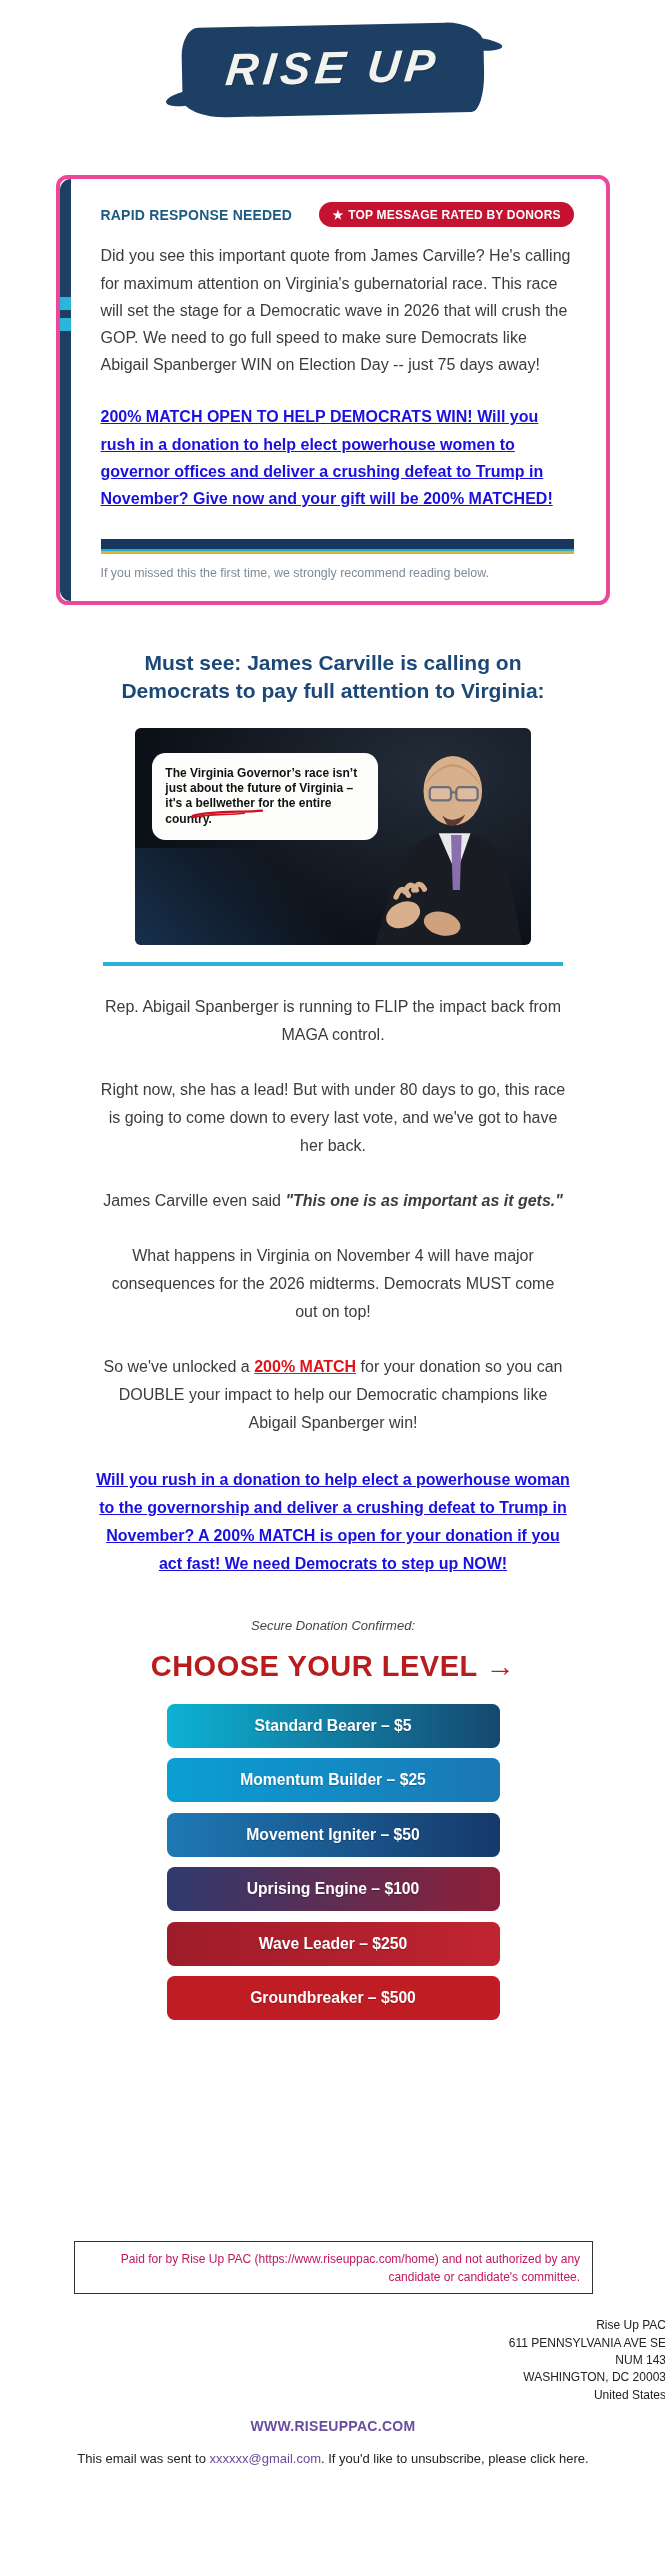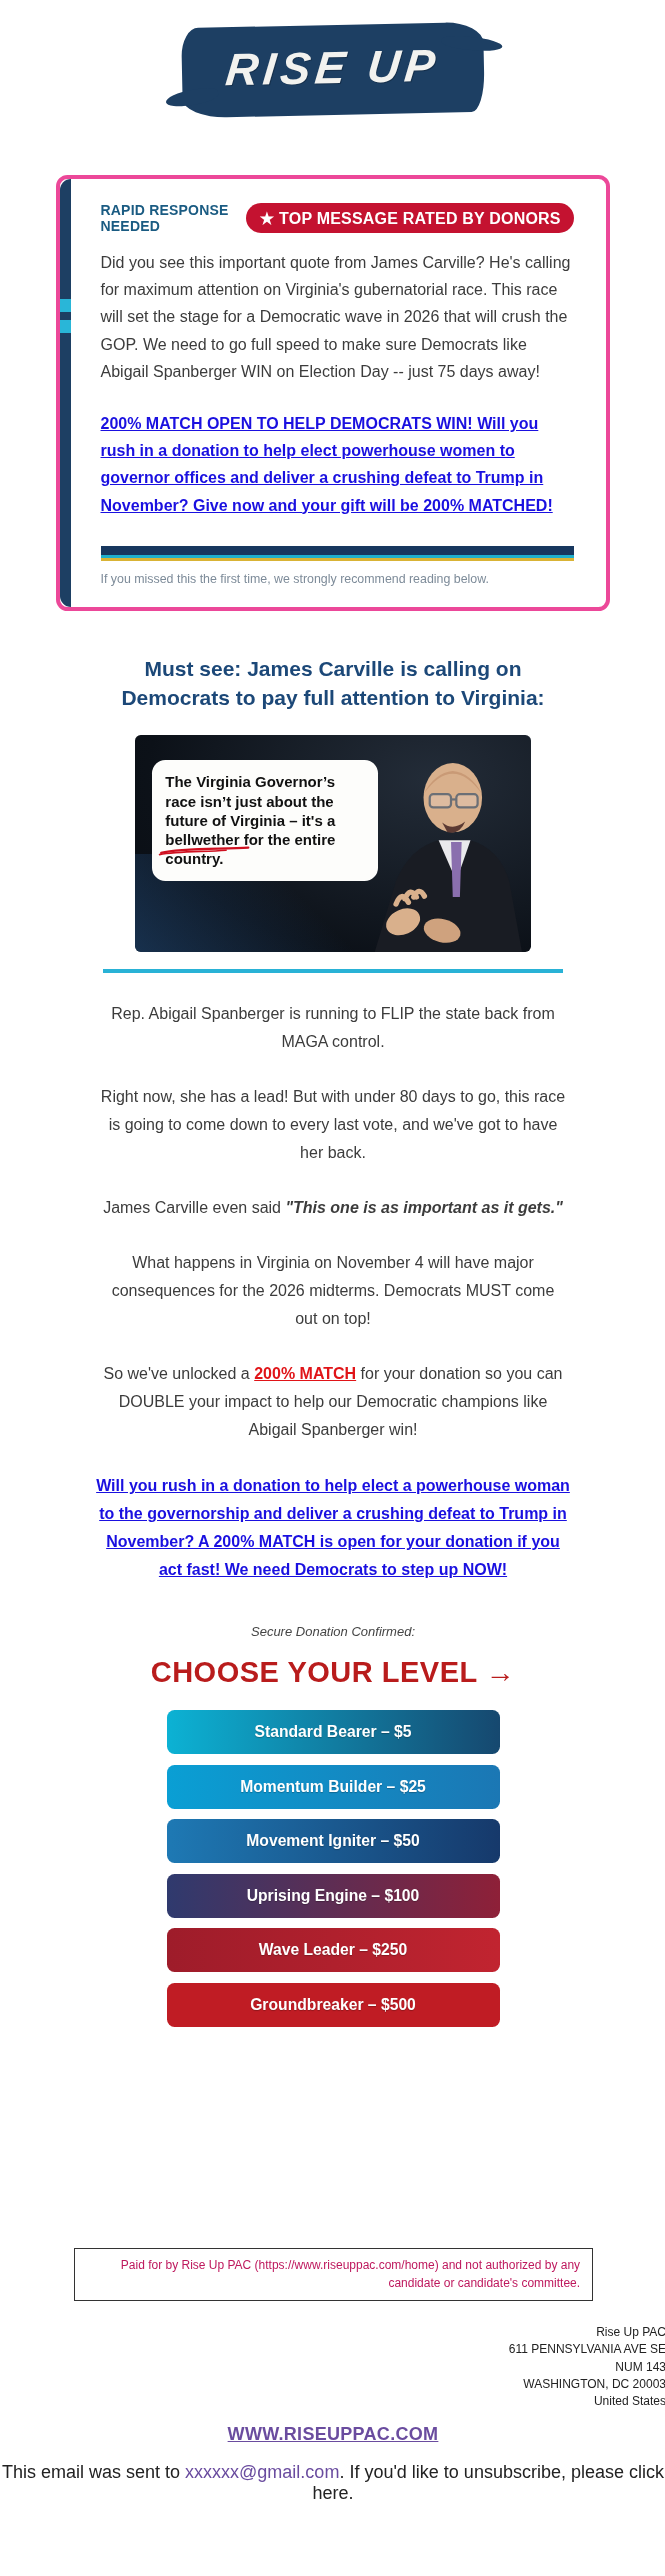--- a/index.html
+++ b/index.html
@@ -24,21 +24,21 @@
   .card-accent { width:10.5px; flex:0 0 10.5px; border-radius:11.4px 0 0 11.4px;
     background:linear-gradient(180deg,
       #1d3f63 0%, #1d3f63 28%,
       #29b6d8 28%, #29b6d8 31%,
       #1d3f63 31%, #1d3f63 33%,
       #29b6d8 33%, #29b6d8 36%,
       #1d3f63 36%, #1d3f63 100%); }
   .card-content { padding:23px 32px 19px 30px; flex:1; }
   .card-head { display:flex; align-items:center; justify-content:space-between; margin-bottom:15px; }
   .kicker { color:#1a5b82; font-weight:bold; font-size:14px; letter-spacing:0.2px; }
-  .badge { background:#c41230; color:#fff; font-weight:bold; font-size:16px;
+  .badge { background:#c41230; color:#fff; font-weight:bold; font-size:12px;
     padding:5.7px 13.3px; border-radius:950px; letter-spacing:0.2px; white-space:nowrap; }
   .badge .star { margin-right:4.8px; }
   .card-body { font-size:16px; line-height:1.7; margin:0 0 25px; color:#3c3c3c; }
   .card-cta { display:block; color:#1a10e0; font-weight:bold; font-size:16px;
     line-height:1.7; text-decoration:underline; cursor:pointer; margin-bottom:27px; }
   .stripe-divider { margin:3.8px 0 11.4px; }
   .stripe-divider .s-navy { height:9.5px; background:#17375e; }
   .stripe-divider .s-teal { height:2.9px;  background:#1fb0cc; }
   .stripe-divider .s-gold { height:2.9px;  background:#d9b335; }
   .footnote { color:#7d8b99; font-size:12.4px; margin:9.5px 0 1.9px; }
@@ -48,21 +48,21 @@
     font-size:21px; line-height:1.35; font-weight:bold; }
 
   
   .quote-image { width:396px; height:217px; margin:23px auto 0; position:relative;
     border-radius:5.7px; overflow:hidden;
     background:radial-gradient(120% 140% at 75% 20%, #232c38 0%, #0c1118 60%, #060a0e 100%); }
   .quote-image::after { content:""; position:absolute; left:0; bottom:0; width:55%; height:45%;
     background:linear-gradient(45deg, rgba(42,92,150,.45), rgba(42,92,150,0) 70%); }
   .person-svg { position:absolute; right:5.7px; bottom:0; height:204px; }
   .quote-card { position:absolute; left:17px; top:25px; width:226px; background:#fdfdfb;
-    border-radius:13.3px; padding:12.4px 13.3px; color:#111; font-weight:bold; font-size:15px;
+    border-radius:13.3px; padding:12.4px 13.3px; color:#111; font-weight:bold; font-size:12px;
     line-height:1.28; z-index:2; }
   .scribble { position:relative; display:inline-block; }
   .scribble-svg { position:absolute; left:-10%; bottom:-6.7px; width:125%; height:10.5px; }
 
   
   .teal-divider { width:460px; height:3.8px; background:#29b2d6; border:0; margin:17px auto 0; }
   .copy { width:468px; margin:27px auto; text-align:center; font-size:16px; line-height:1.75; color:#3c3c3c; }
   .quote-emph { font-weight:bold; font-style:italic; }
   .match-red { color:#e01418; font-weight:bold; text-decoration:underline; }
   .big-link { display:block; width:476px; margin:28.5px auto; color:#1a10e0; font-weight:bold;
@@ -75,22 +75,22 @@
   .levels { width:333px; margin:21px auto 0; }
   .level-btn { height:44px; margin-bottom:10.5px; border-radius:7.6px; color:#fff; font-weight:bold;
     font-size:15.7px; display:flex; align-items:center; justify-content:center; cursor:pointer;
     text-shadow:0 1px 1px rgba(0,0,0,.25); }
 
   
   .footer-box { width:519px; margin:221px auto 0; border:1px solid #333; padding:7.6px 11.4px;
     text-align:right; font-size:12px; line-height:1.5; color:#be185d; }
   .address { margin-top:23px; text-align:right; font-size:12px; line-height:1.45; color:#222; }
   .site-link { display:block; margin-top:13.3px; text-align:center; color:#6a4c9f; font-weight:bold;
-    font-size:18px; text-decoration:underline; letter-spacing:0.3px; cursor:pointer; }
-  .sent-line { margin:17px 0 0; padding-bottom:9.5px; text-align:center; font-size:18px; color:#222; }
+    font-size:14px; letter-spacing:0.3px; cursor:pointer; }
+  .sent-line { margin:17px 0 0; padding-bottom:9.5px; text-align:center; font-size:13px; color:#222; }
   .email-link { color:#6a4c9f; text-decoration:none; cursor:pointer; }
 </style>
 </head>
 <body>
 
 <div class="page">
 
   <header class="logo-wrap">
     <div class="logo-brush">
       <span class="logo-text">RISE UP</span>
@@ -135,21 +135,21 @@
     <figcaption class="quote-card">
       <span>The Virginia Governor’s race isn’t just about the future of Virginia – it's a </span><span class="scribble"><span>bellwether</span><svg class="scribble-svg" viewBox="0 0 120 12" preserveAspectRatio="none">
             <path d="M4,9 C30,3 85,5 117,3" stroke="#cf1020" stroke-width="2.6" fill="none" stroke-linecap="round"></path>
             <path d="M2,11 C26,7 60,8 88,6" stroke="#cf1020" stroke-width="2" fill="none" stroke-linecap="round"></path>
           </svg></span><span> for the entire country.</span>
     </figcaption>
   </figure>
 
   <hr class="teal-divider">
 
-  <p class="copy">Rep. Abigail Spanberger is running to FLIP the state back from MAGA control.</p>
+  <p class="copy">Rep. Abigail Spanberger is running to FLIP the impact back from MAGA control.</p>
   <p class="copy">Right now, she has a lead! But with under 80 days to go, this race is going to come down to every last vote, and we've got to have her back.</p>
   <p class="copy"><span>James Carville even said </span><span class="quote-emph">"This one is as important as it gets."</span></p>
   <p class="copy">What happens in Virginia on November 4 will have major consequences for the 2026 midterms. Democrats MUST come out on top!</p>
   <p class="copy"><span>So we've unlocked a </span><span class="match-red">200% MATCH</span><span> for your donation so you can DOUBLE your impact to help our Democratic champions like Abigail Spanberger win!</span></p>
   <a class="big-link">Will you rush in a donation to help elect a powerhouse woman to the governorship and deliver a crushing defeat to Trump in November? A 200% MATCH is open for your donation if you act fast! We need Democrats to step up NOW!</a>
 
   <p class="secure">Secure Donation Confirmed:</p>
   <h2 class="choose">CHOOSE YOUR LEVEL →</h2>
   <div class="levels">
       <div class="level-btn" style="background: linear-gradient(90deg, rgb(12, 178, 212), rgb(22, 72, 111));">Standard Bearer – $5</div>

